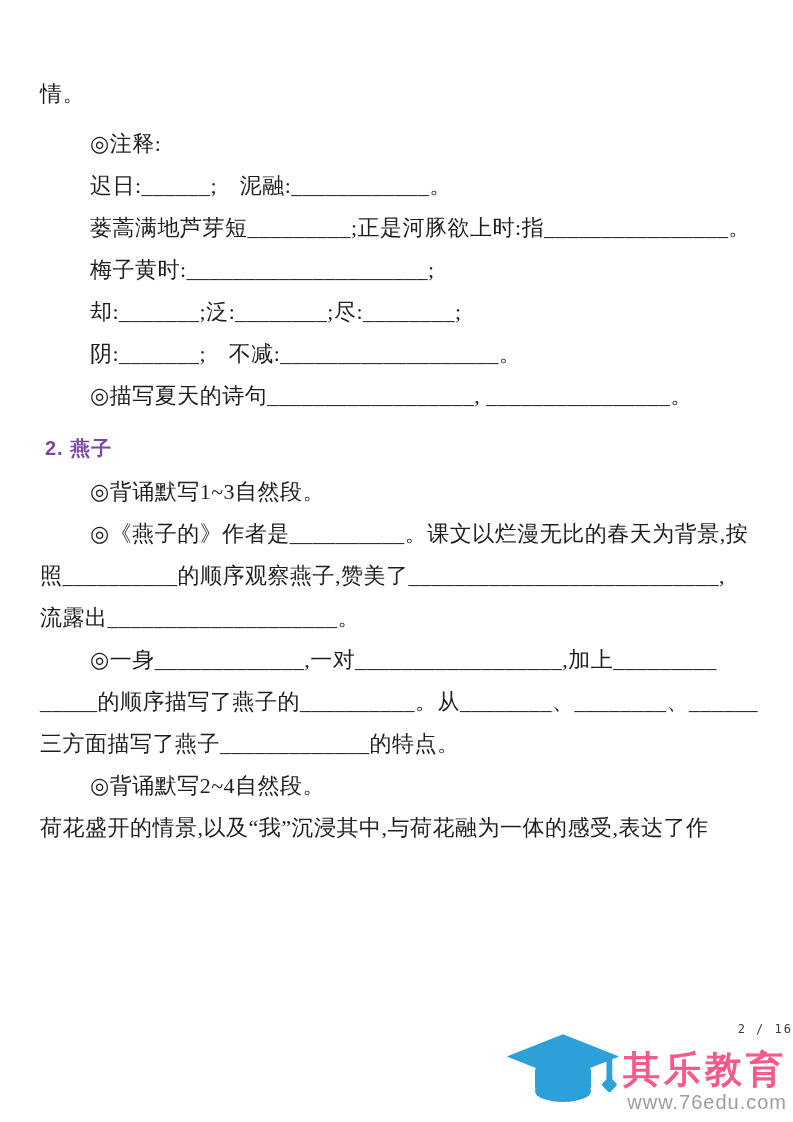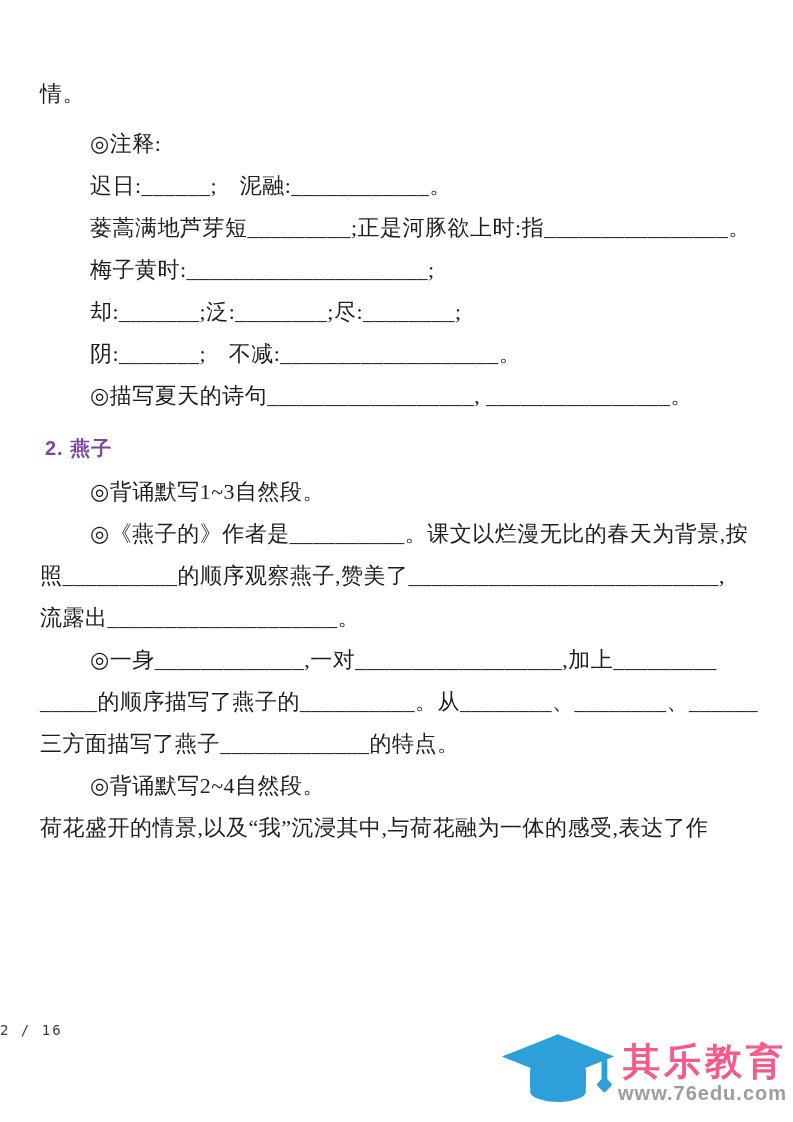--- a/index.html
+++ b/index.html
@@ -37,48 +37,48 @@
     font-weight: bold;
     color: var(--heading_purple);
     font-family: "Liberation Sans", "DejaVu Sans", sans-serif;
     letter-spacing: 1px;
   }
   .page-number {
     position: absolute;
     top: 1022px;
     left: 0;
     width: 100%;
-    text-align: left;
+    text-align: right;
     font-family: "DejaVu Sans Mono", monospace;
-    font-size: 14px;
+    font-size: 12px;
     letter-spacing: 2px;
     color: #3a3a3a;
   }
   .brand {
     position: absolute;
     right: 6px;
     top: 1032px;
     display: flex;
-    align-items: center;
+    align-items: flex-end;
     gap: 2px;
     font-family: "Liberation Sans", "DejaVu Sans", sans-serif;
   }
   .brand .cap { width: 116px; height: 80px; flex: 0 0 auto; }
   .brand-text { display: flex; flex-direction: column; align-items: flex-end; }
   .brand-name {
     font-size: 37px;
     font-weight: bold;
     color: var(--brand_pink);
     letter-spacing: 4px;
     line-height: 1.15;
     white-space: nowrap;
   }
   .brand-url {
     font-size: 20px;
-    font-weight: bold;
+    font-weight: normal;
     color: var(--brand_gray);
     letter-spacing: 1px;
     line-height: 1.0;
     white-space: nowrap;
   }
 </style>
 </head>
 <body>
 
 <div class="page">

